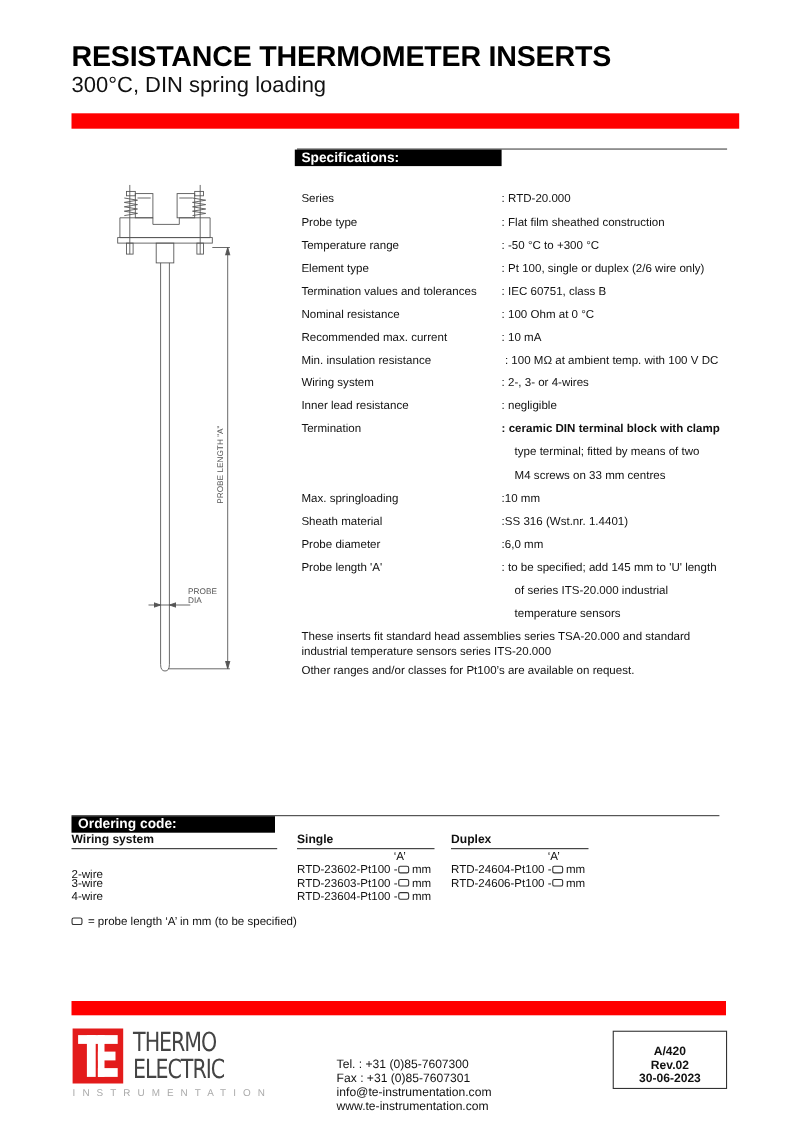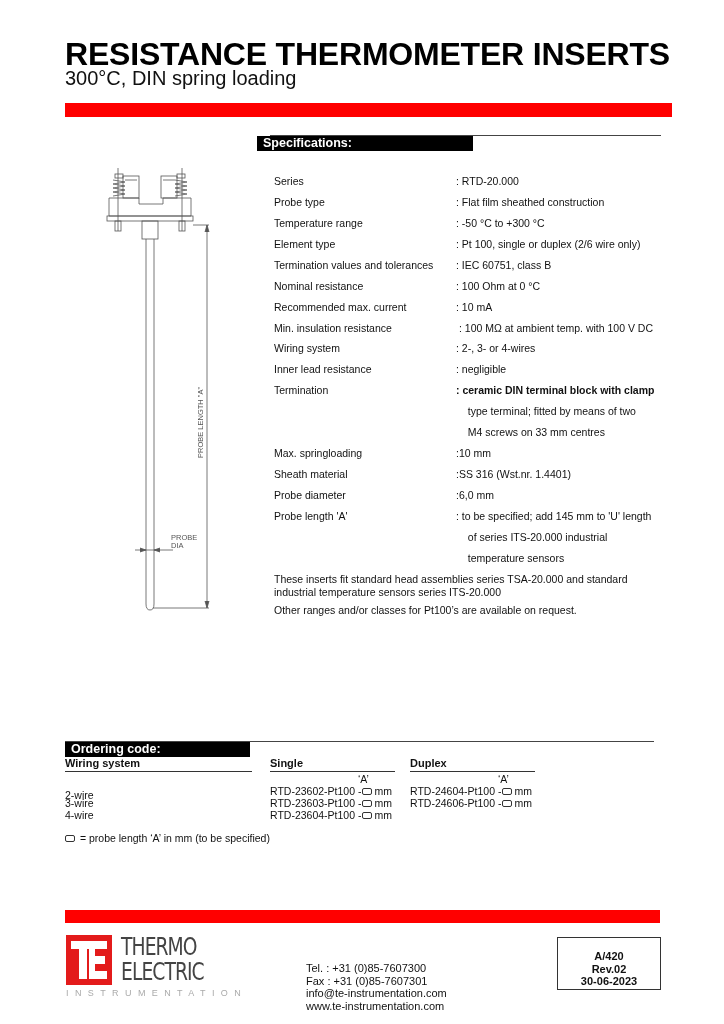--- a/index.html
+++ b/index.html
@@ -1,19 +1,19 @@
 <!DOCTYPE html>
 <html><head>
 <meta charset="utf-8">
 <style>
   * { box-sizing: border-box; margin: 0; padding: 0; }
   html, body { width: 724px; height: 1024px; background: #ffffff; overflow: hidden; }
   body { position: relative; font-family: "Liberation Sans", sans-serif; color: #111; }
 
-  .title { position: absolute; left: 65px; top: 36px; font-size: 32px; font-weight: bold; letter-spacing: -0.2px; color: #000; }
+  .title { position: absolute; left: 65px; top: 36px; font-size: 26px; font-weight: bold; letter-spacing: -0.2px; color: #000; }
   .subtitle { position: absolute; left: 65px; top: 67px; font-size: 20px; color: #111; }
   .redbar { position: absolute; left: 65px; height: 14px; background: #ff0000; }
   .redbar.top { top: 103px; width: 607px; }
   .redbar.bottom { top: 910px; width: 595px; height: 13px; }
 
   .section-line { position: absolute; height: 1px; background: #444; }
   .section-head { position: absolute; background: #000; color: #fff; font-weight: bold; font-size: 12.5px; padding-left: 6px; line-height: 15px; }
 
   .spec-row { position: absolute; left: 274px; font-size: 10.5px; color: #111; white-space: nowrap; }
   .spec-row .label { position: absolute; left: 0; top: 0; }
@@ -74,21 +74,21 @@
     <line x1="40" y1="382" x2="78" y2="382"></line>
     <path d="M45 380 L51 382 L45 384" fill="#555"></path>
     <path d="M65 380 L59 382 L65 384" fill="#555"></path>
   </g>
   <text x="0" y="0" font-size="7.5" fill="#555" font-family="Liberation Sans, sans-serif" transform="translate(108,290) rotate(-90)">PROBE  LENGTH  "A"</text>
   <text x="76" y="372" font-size="7.5" fill="#555" font-family="Liberation Sans, sans-serif">PROBE</text>
   <text x="76" y="380" font-size="7.5" fill="#555" font-family="Liberation Sans, sans-serif">DIA</text>
 </svg>
 
 <div class="section-line" style="left:270px;top:135px;width:391px;"></div>
-<div class="section-head" style="left:257px;top:136px;width:216px;">Specifications:</div>
+<div class="section-head" style="left:268px;top:136px;width:188px;">Specifications:</div>
 
 <div class="spec-row" style="top:175px;">
     <span class="label">Series</span>
     <span class="value" style="white-space: pre;">: RTD-20.000</span>
   </div>
 <div class="spec-row" style="top:196px;">
     <span class="label">Probe type</span>
     <span class="value" style="white-space: pre;">: Flat film sheathed construction</span>
   </div>
 <div class="spec-row" style="top:217px;">

